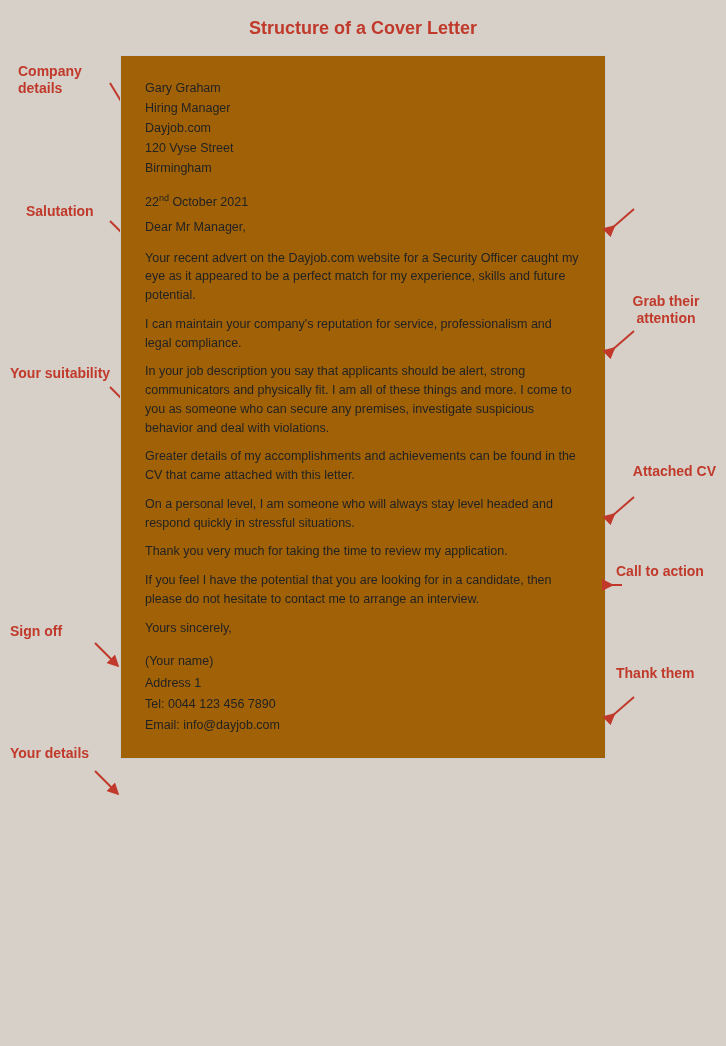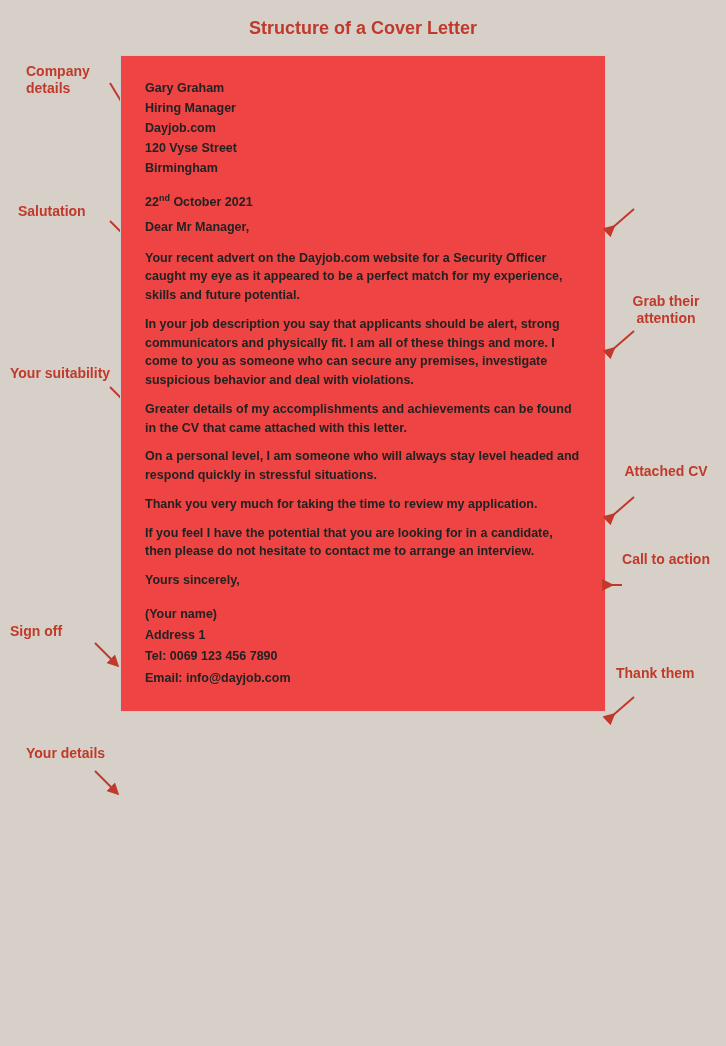--- a/index.html
+++ b/index.html
@@ -30,28 +30,27 @@
       flex-shrink: 0;
       position: relative;
     }
     .right-labels {
       width: 110px;
       flex-shrink: 0;
       position: relative;
     }
     .letter-container {
       flex: 1;
-      background: #ef4444;
+      background: #a16207;
       border: 1px solid #ccc;
       padding: 22px 24px 22px 24px;
       font-size: 12.5px;
       line-height: 1.5;
       color: #222;
       position: relative;
-      font-weight: bold;
     }
     .letter-container p {
       margin-bottom: 10px;
     }
     .letter-container .address-block {
       margin-bottom: 14px;
       line-height: 1.6;
     }
     .letter-container .date-line {
       margin-bottom: 6px;
@@ -75,69 +74,68 @@
       color: #c0392b;
       font-weight: bold;
       font-size: 14px;
       position: absolute;
       line-height: 1.2;
     }
 
     
     .label-company {
       top: 8px;
-      left: 16px;
+      left: 8px;
       width: 100px;
     }
     .label-salutation {
       top: 148px;
-      left: 8px;
+      left: 16px;
       width: 100px;
     }
     .label-suitability {
       top: 310px;
       left: 0;
       width: 105px;
     }
     .label-signoff {
       top: 568px;
       left: 0;
       width: 90px;
     }
     .label-yourdetails {
       top: 690px;
       left: 0;
       width: 90px;
-      margin-left: 16px;
     }
 
     
     .label-reason {
       top: 118px;
       right: 0;
       width: 100px;
       text-align: left;
     }
     .label-grab {
       top: 238px;
       right: 0;
       width: 100px;
       text-align: center;
     }
     .label-attached {
       top: 408px;
       right: 0;
       width: 100px;
-      text-align: center;
+      text-align: right;
     }
     .label-callto {
-      top: 496px;
-      right: 0;
-      width: 100px;
-      text-align: center;
+      top: 508px;
+      right: 0;
+      width: 100px;
+      text-align: left;
     }
     .label-thankthem {
       top: 610px;
       right: 0;
       width: 100px;
       text-align: left;
     }
 
     .arrow-svg {
       position: absolute;
@@ -216,32 +214,33 @@
       <div>Birmingham</div>
     </div>
 
     <div class="date-line">
       <span>22</span><sup>nd</sup><span>  October 2021</span>
     </div>
 
     <div class="salutation">Dear Mr Manager,</div>
 
     <p>Your recent advert on the Dayjob.com  website for a Security Officer caught  my eye as it appeared to be a perfect match  for my experience, skills and future potential.</p>
+    <p>I can  maintain your company's reputation for service, professionalism and legal compliance.</p>
     <p>In your job description you say that applicants should be alert, strong communicators and physically fit. I am all of these things and more. I come to you as someone who can  secure any premises, investigate suspicious behavior and deal with violations.</p>
     <p>Greater details of my accomplishments and achievements can  be found in the CV that came attached with this letter.</p>
     <p>On a personal level, I am someone who will always stay level headed and respond quickly in stressful situations.</p>
     <p>Thank you very much  for taking the time to review my application.</p>
     <p>If you feel I have the potential that you are looking for in a candidate, then please do not hesitate to contact  me to arrange an interview.</p>
 
     <div class="sign-off-block">Yours sincerely,</div>
 
     <div class="your-details">
       <div>(Your name)</div>
       <div>Address 1</div>
-      <div>Tel: 0069  123 456  7890</div>
+      <div>Tel: 0044  123 456  7890</div>
       <div>Email: info@dayjob.com</div>
     </div>
 
   </div>
 
   <div class="right-labels" style="position: relative;">
 
 
     <svg class="arrow-svg" style="left:0px; top:150px; width:30px; height:30px;" viewBox="0 0 30 30">
       <defs>

